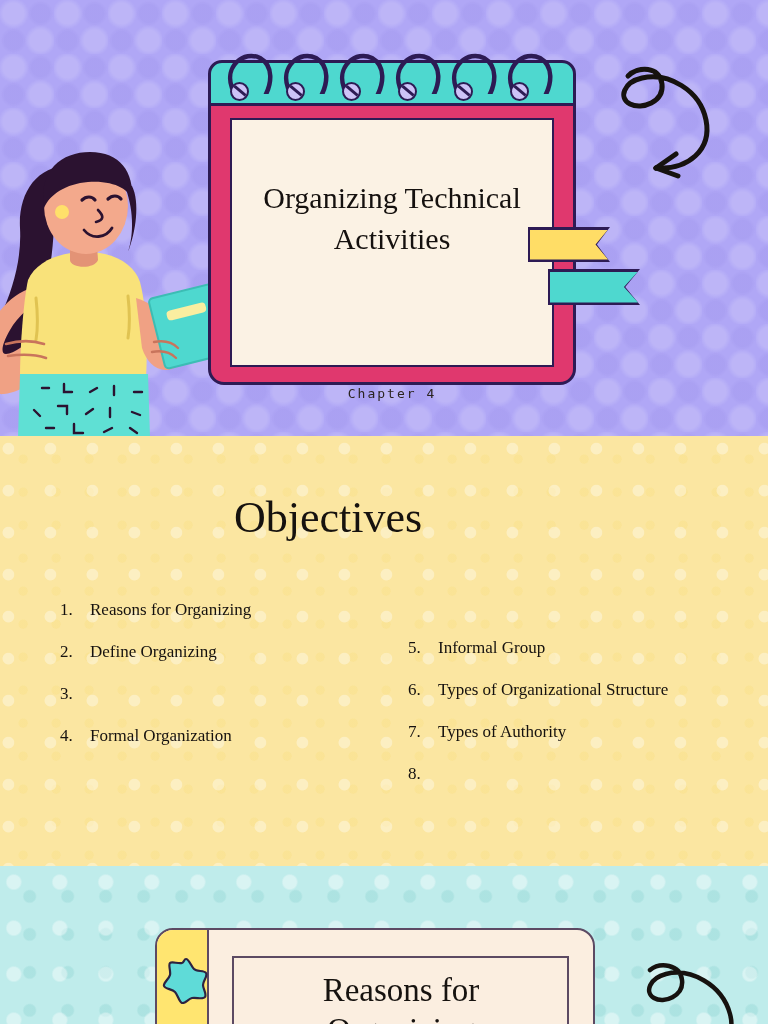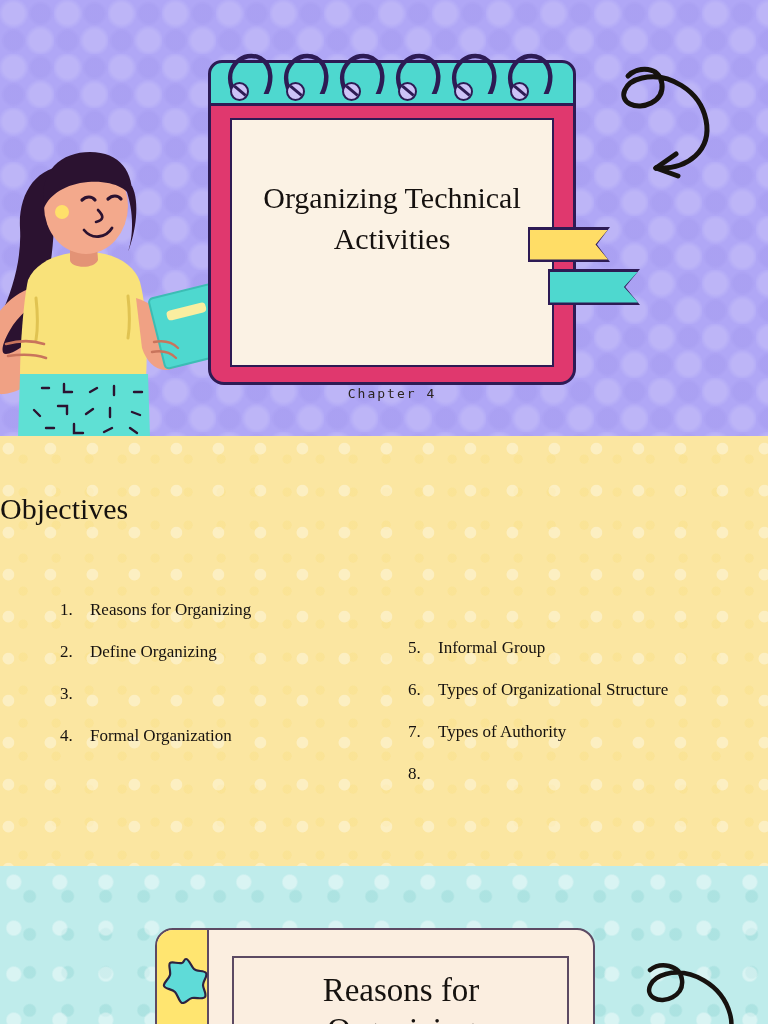--- a/index.html
+++ b/index.html
@@ -101,22 +101,22 @@
   .slide2 {
     position: absolute; left: 0; top: 436px; width: 768px; height: 430px;
     background-color: #fbe6a1;
     background-image:
       radial-gradient(circle 9px at 20% 30%, rgba(255,255,255,.35) 0 60%, transparent 70%),
       radial-gradient(circle 7px at 70% 70%, rgba(250,225,140,.55) 0 60%, transparent 72%);
     background-size: 42px 42px, 33px 33px;
     overflow: hidden;
   }
   .obj-title {
-    position: absolute; top: 56px; left: 0; width: 656px; 
-    font-size: 30px; color: #16120f; font-family: "Liberation Serif", serif;
+    position: absolute; top: 56px; left: 0; width: 656px; text-align: center;
+    font-size: 44px; color: #16120f; font-family: "Liberation Serif", serif;
   }
   .obj-col { position: absolute; }
   .obj-col.left { left: 60px; top: 164px; width: 360px; }
   .obj-col.right { left: 408px; top: 202px; width: 360px; }
   .obj-item {
     display: flex; align-items: baseline;
     font-size: 17px; color: #15110f; margin-bottom: 22px;
     font-family: "Liberation Serif", serif;
   }
   .obj-num { width: 30px; flex: none; }

